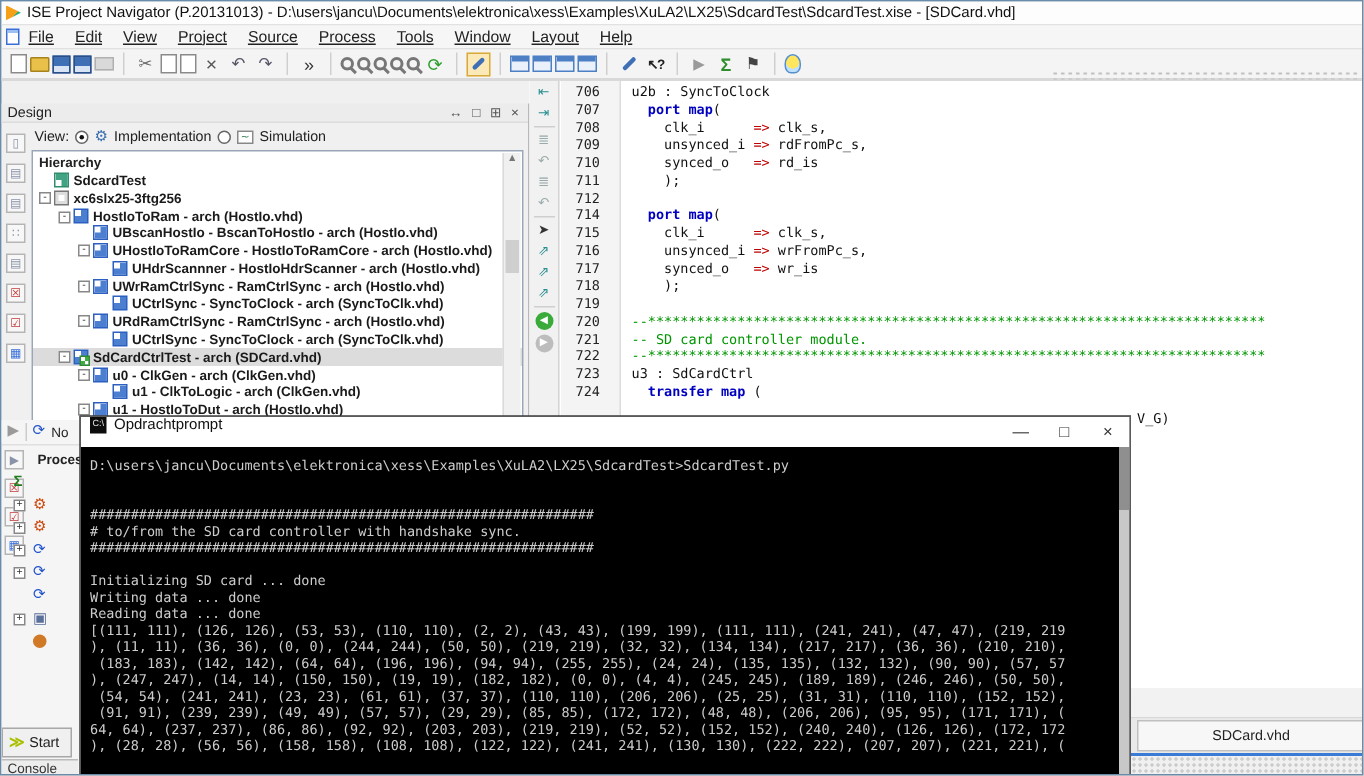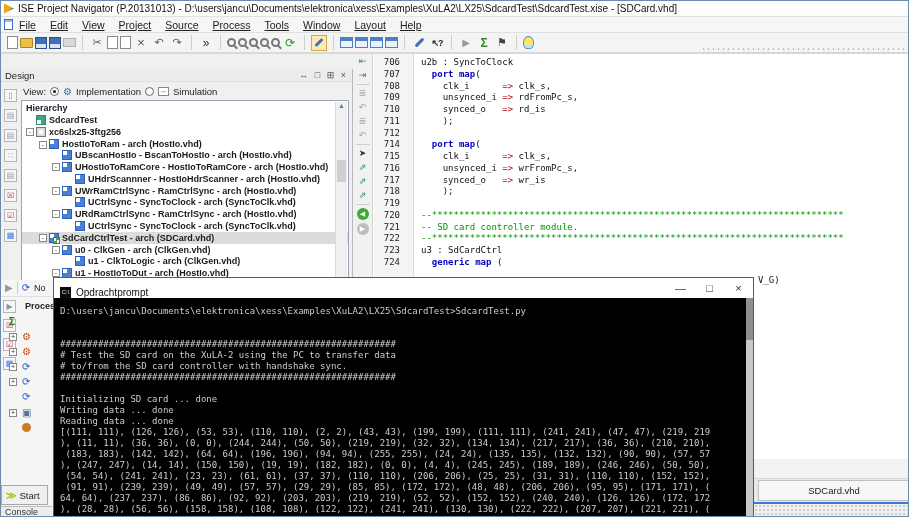--- a/index.html
+++ b/index.html
@@ -118,21 +118,21 @@
 
   
   .starttab { position:absolute; left:0; top:484px; width:47px; height:20px; background:#f0f0f0; border:1px solid #a8a8a8;
               display:flex; align-items:center; gap:3px; font-size:9.5px; color:#222; padding-left:4px; z-index:6; }
   .starrow { color:#aabf00; font-weight:bold; font-size:10px; }
   .consolelabel { position:absolute; left:0; top:505px; width:51px; height:12px; background:#ededed; border-top:1px solid #bbb;
                   font-size:9px; color:#333; padding-left:4px; overflow:hidden; z-index:6; }
 
   
   .cmd { position:absolute; left:52px; top:276px; width:701px; height:241px; border:1px solid #5a5a5a; background:#000; z-index:30; }
-  .cmdtitle { height:20px; background:#fff; display:flex; align-items:flex-end; font-size:10px; color:#111; }
+  .cmdtitle { height:20px; background:#fff; display:flex; align-items:flex-start; font-size:10px; color:#111; }
   .cmdico { width:11px; height:11px; background:#0c0c0c; margin:0 5px 0 6px; color:#e8e8e8; font-size:6px; line-height:10px; text-align:center; }
   .cmdctl { margin-left:auto; display:flex; }
   .cmdctl span { width:29px; height:20px; display:flex; align-items:center; justify-content:center; font-size:11px; color:#333; }
   .cmdbody { position:absolute; left:0; top:20px; right:0; bottom:0; overflow:hidden; padding:8px 0 0 6px; }
   .cline { font-family:"DejaVu Sans Mono", monospace; font-size:9px; line-height:11px; color:#cccccc; white-space:pre; }
   .csb { position:absolute; right:0; top:20px; width:7px; bottom:0; background:#c8c8c8; }
   .csb .cthumb { position:absolute; left:0; top:0; width:7px; height:42px; background:#8f8f8f; }
 </style>
 </head>
 <body>
@@ -360,21 +360,21 @@
         <div class="crow"><span class="lnum">714</span><span class="ltext">  <span class="k">port</span> <span class="k">map</span>(</span></div>
         <div class="crow"><span class="lnum">715</span><span class="ltext">    clk_i      <span class="o">=&gt;</span> clk_s,</span></div>
         <div class="crow"><span class="lnum">716</span><span class="ltext">    unsynced_i <span class="o">=&gt;</span> wrFromPc_s,</span></div>
         <div class="crow"><span class="lnum">717</span><span class="ltext">    synced_o   <span class="o">=&gt;</span> wr_is</span></div>
         <div class="crow"><span class="lnum">718</span><span class="ltext">    );</span></div>
         <div class="crow"><span class="lnum">719</span><span class="ltext"></span></div>
         <div class="crow"><span class="lnum">720</span><span class="ltext"><span class="c">--****************************************************************************</span></span></div>
         <div class="crow"><span class="lnum">721</span><span class="ltext"><span class="c">-- SD card controller module.</span></span></div>
         <div class="crow"><span class="lnum">722</span><span class="ltext"><span class="c">--****************************************************************************</span></span></div>
         <div class="crow"><span class="lnum">723</span><span class="ltext">u3 : SdCardCtrl</span></div>
-        <div class="crow"><span class="lnum">724</span><span class="ltext">  <span class="k">generic</span> <span class="k">map</span> (</span></div>
+        <div class="crow"><span class="lnum">724</span><span class="ltext">  <span class="k">transfer</span> <span class="k">map</span> (</span></div>
       </div>
     <span class="codefrag">V_G)</span>
   </div>
 
   <div class="brt">
     <div class="row1"></div>
     <div class="tabrow">
       <div class="doctab">
         <span>SDCard.vhd</span>
       </div>
@@ -446,21 +446,20 @@
         <span>—</span>
         <span>□</span>
         <span>×</span>
       </span>
     </div>
     <div class="cmdbody" id="cmdbody">
         <div class="cline">D:\users\jancu\Documents\elektronica\xess\Examples\XuLA2\LX25\SdcardTest&gt;SdcardTest.py</div>
         <div class="cline"> </div>
         <div class="cline"> </div>
         <div class="cline">##############################################################</div>
-        <div class="cline"># Test the SD card on the XuLA-2 using the PC to transfer data</div>
         <div class="cline"># to/from the SD card controller with handshake sync.</div>
         <div class="cline">##############################################################</div>
         <div class="cline"> </div>
         <div class="cline">Initializing SD card ... done</div>
         <div class="cline">Writing data ... done</div>
         <div class="cline">Reading data ... done</div>
         <div class="cline">[(111, 111), (126, 126), (53, 53), (110, 110), (2, 2), (43, 43), (199, 199), (111, 111), (241, 241), (47, 47), (219, 219</div>
         <div class="cline">), (11, 11), (36, 36), (0, 0), (244, 244), (50, 50), (219, 219), (32, 32), (134, 134), (217, 217), (36, 36), (210, 210),</div>
         <div class="cline"> (183, 183), (142, 142), (64, 64), (196, 196), (94, 94), (255, 255), (24, 24), (135, 135), (132, 132), (90, 90), (57, 57</div>
         <div class="cline">), (247, 247), (14, 14), (150, 150), (19, 19), (182, 182), (0, 0), (4, 4), (245, 245), (189, 189), (246, 246), (50, 50),</div>

